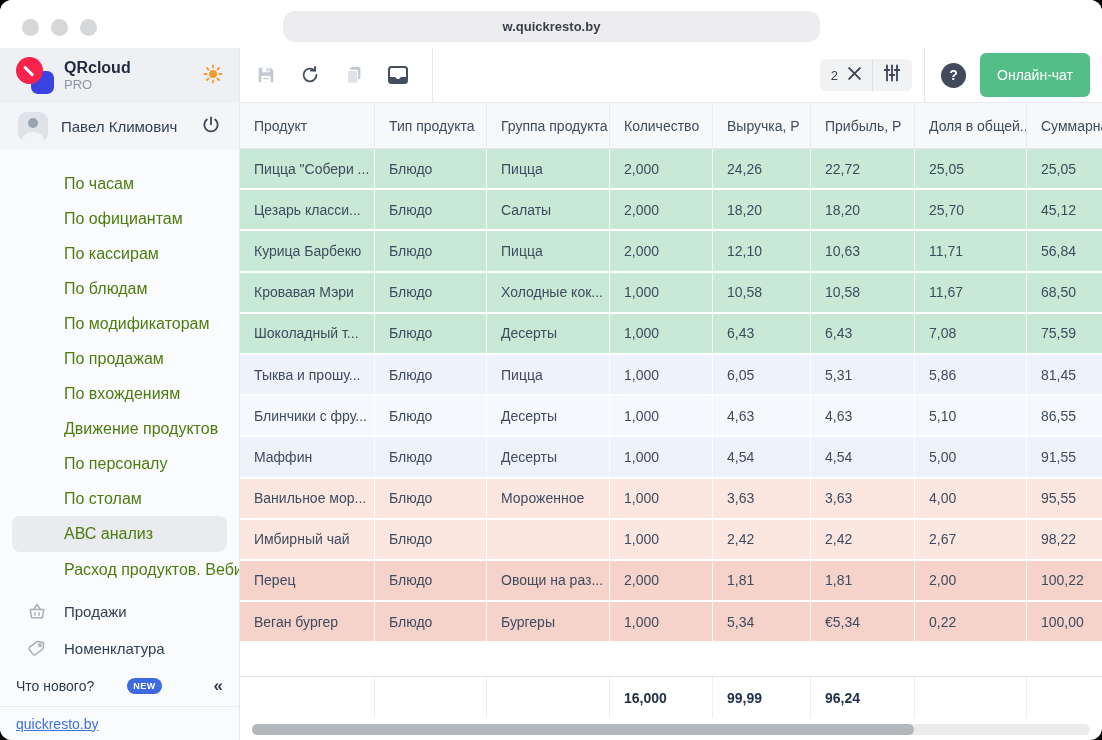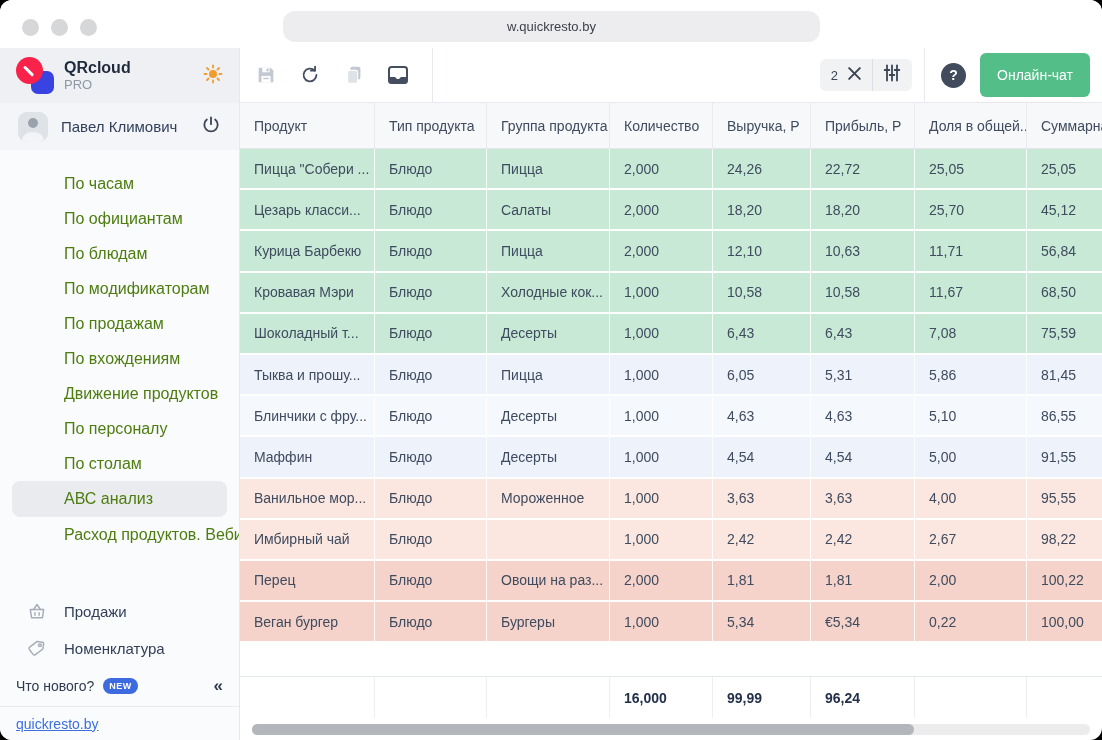--- a/index.html
+++ b/index.html
@@ -3,21 +3,21 @@
 <meta charset="utf-8">
 <style>
   * { margin:0; padding:0; box-sizing:border-box; }
   html,body { width:1102px; height:740px; background:#000; font-family:"Liberation Sans","DejaVu Sans",sans-serif; }
   .window { position:relative; width:1102px; height:740px; background:#fff; border-radius:12px; overflow:hidden; display:flex; flex-direction:column; }
 
   
   .titlebar { position:relative; height:48px; background:#fff; flex:0 0 auto; }
   .dots { position:absolute; left:22px; top:19px; display:flex; gap:12px; }
   .dot { width:17px; height:17px; border-radius:50%; background:#d6d7d9; }
-  .urlpill { position:absolute; left:283px; top:11px; width:537px; height:31px; background:#ededf0; border-radius:12px; display:flex; align-items:center; justify-content:center; font-size:13px; color:#3a3f47; }
+  .urlpill { position:absolute; left:283px; top:11px; width:537px; height:31px; background:#ededf0; border-radius:12px; display:flex; align-items:center; justify-content:center; font-size:13px; color:#3a3f47;font-weight:bold; }
 
   
   .app { flex:1; display:flex; min-height:0; }
 
   
   .sidebar { width:240px; flex:0 0 auto; background:#fafbfd; border-right:1px solid #e6e8ec; display:flex; flex-direction:column; }
   .brandband { height:55px; background:#eef0f4; display:flex; align-items:center; padding:0 16px; flex:0 0 auto; }
   .logo { width:38px; height:38px; position:relative; flex:0 0 auto; }
   .logo .sq { position:absolute; right:0; bottom:1px; width:23px; height:23px; border-radius:7px; background:#3843e2; }
   .logo .ci { position:absolute; left:0; top:0; width:27px; height:27px; border-radius:50%; background:#f8224b; }
@@ -27,21 +27,21 @@
   .brandplan { font-size:13px; color:#8d97a5; line-height:15px; }
   .userband { height:47px; background:#f3f5f9; display:flex; align-items:center; padding:0 18px 0 18px; flex:0 0 auto; }
   .avatar { width:30px; height:30px; border-radius:9px; background:#e3e6ea; overflow:hidden; position:relative; flex:0 0 auto; }
   .username { margin-left:13px; font-size:15px; color:#32405a; flex:1; }
   .menu { padding-top:16px; flex:1; }
   .menu-item { height:35px; display:flex; align-items:center; padding-left:64px; font-size:16px; color:#4d7c0f; cursor:default; white-space:nowrap; overflow:hidden; }
   .menu-item.selected { background:#e9ebef; border-radius:8px; margin:0 12px; padding-left:52px; height:36px; }
   .section-item { height:35px; margin-top:2px; display:flex; align-items:center; font-size:15px; color:#32405a; }
   .section-item .sicon { width:20px; height:20px; margin-left:27px; margin-right:17px; flex:0 0 auto; }
   .sidebar-bottom { flex:0 0 auto; }
-  .whatsnew { height:40px; display:flex; align-items:center; padding:0 16px; }
+  .whatsnew { height:40px; display:flex; align-items:center; padding:0 16px;gap:24px; }
   .whatsnew .wn-label { font-size:14px; color:#2e3b4e; }
   .newbadge { margin-left:9px; font-size:9px; font-weight:bold; color:#fff; background:#3e6ae0; border-radius:8px; padding:3px 6px; letter-spacing:.5px; }
   .collapse { margin-left:auto; font-size:17px; font-weight:bold; color:#2e3b4e; }
   .sitelink { border-top:1px solid #e8eaed; height:34px; display:flex; align-items:center; padding:0 16px; font-size:14px; color:#3b6fe0;text-decoration:underline; }
 
   
   .main { flex:1; display:flex; flex-direction:column; min-width:0; }
   .toolbar { height:55px; flex:0 0 auto; background:#fff; border-bottom:1px solid #e7e9ec; display:flex; align-items:center; }
   .tgroup { display:flex; align-items:center; gap:20px; padding:0 22px 0 14px; height:100%; border-right:1px solid #e7e9ec; }
   .tbtn { width:24px; height:24px; display:flex; align-items:center; justify-content:center; }
@@ -124,20 +124,21 @@
           <svg width="20" height="20" viewBox="0 0 24 24" fill="none" stroke="#3e4757" stroke-width="2.2" stroke-linecap="round">
               <path d="M12 3v8"></path>
               <path d="M7 5.5a8 8 0 1 0 10 0"></path>
             </svg>
         </span>
       </div>
 
       <div class="menu">
           <div class="menu-item">По часам</div>
           <div class="menu-item">По официантам</div>
+          <div class="menu-item">По кассирам</div>
           <div class="menu-item">По блюдам</div>
           <div class="menu-item">По модификаторам</div>
           <div class="menu-item">По продажам</div>
           <div class="menu-item">По вхождениям</div>
           <div class="menu-item">Движение продуктов</div>
           <div class="menu-item">По персоналу</div>
           <div class="menu-item">По столам</div>
           <div class="menu-item selected">АВС анализ</div>
           <div class="menu-item">Расход продуктов. Вебин...</div>
         </div>

